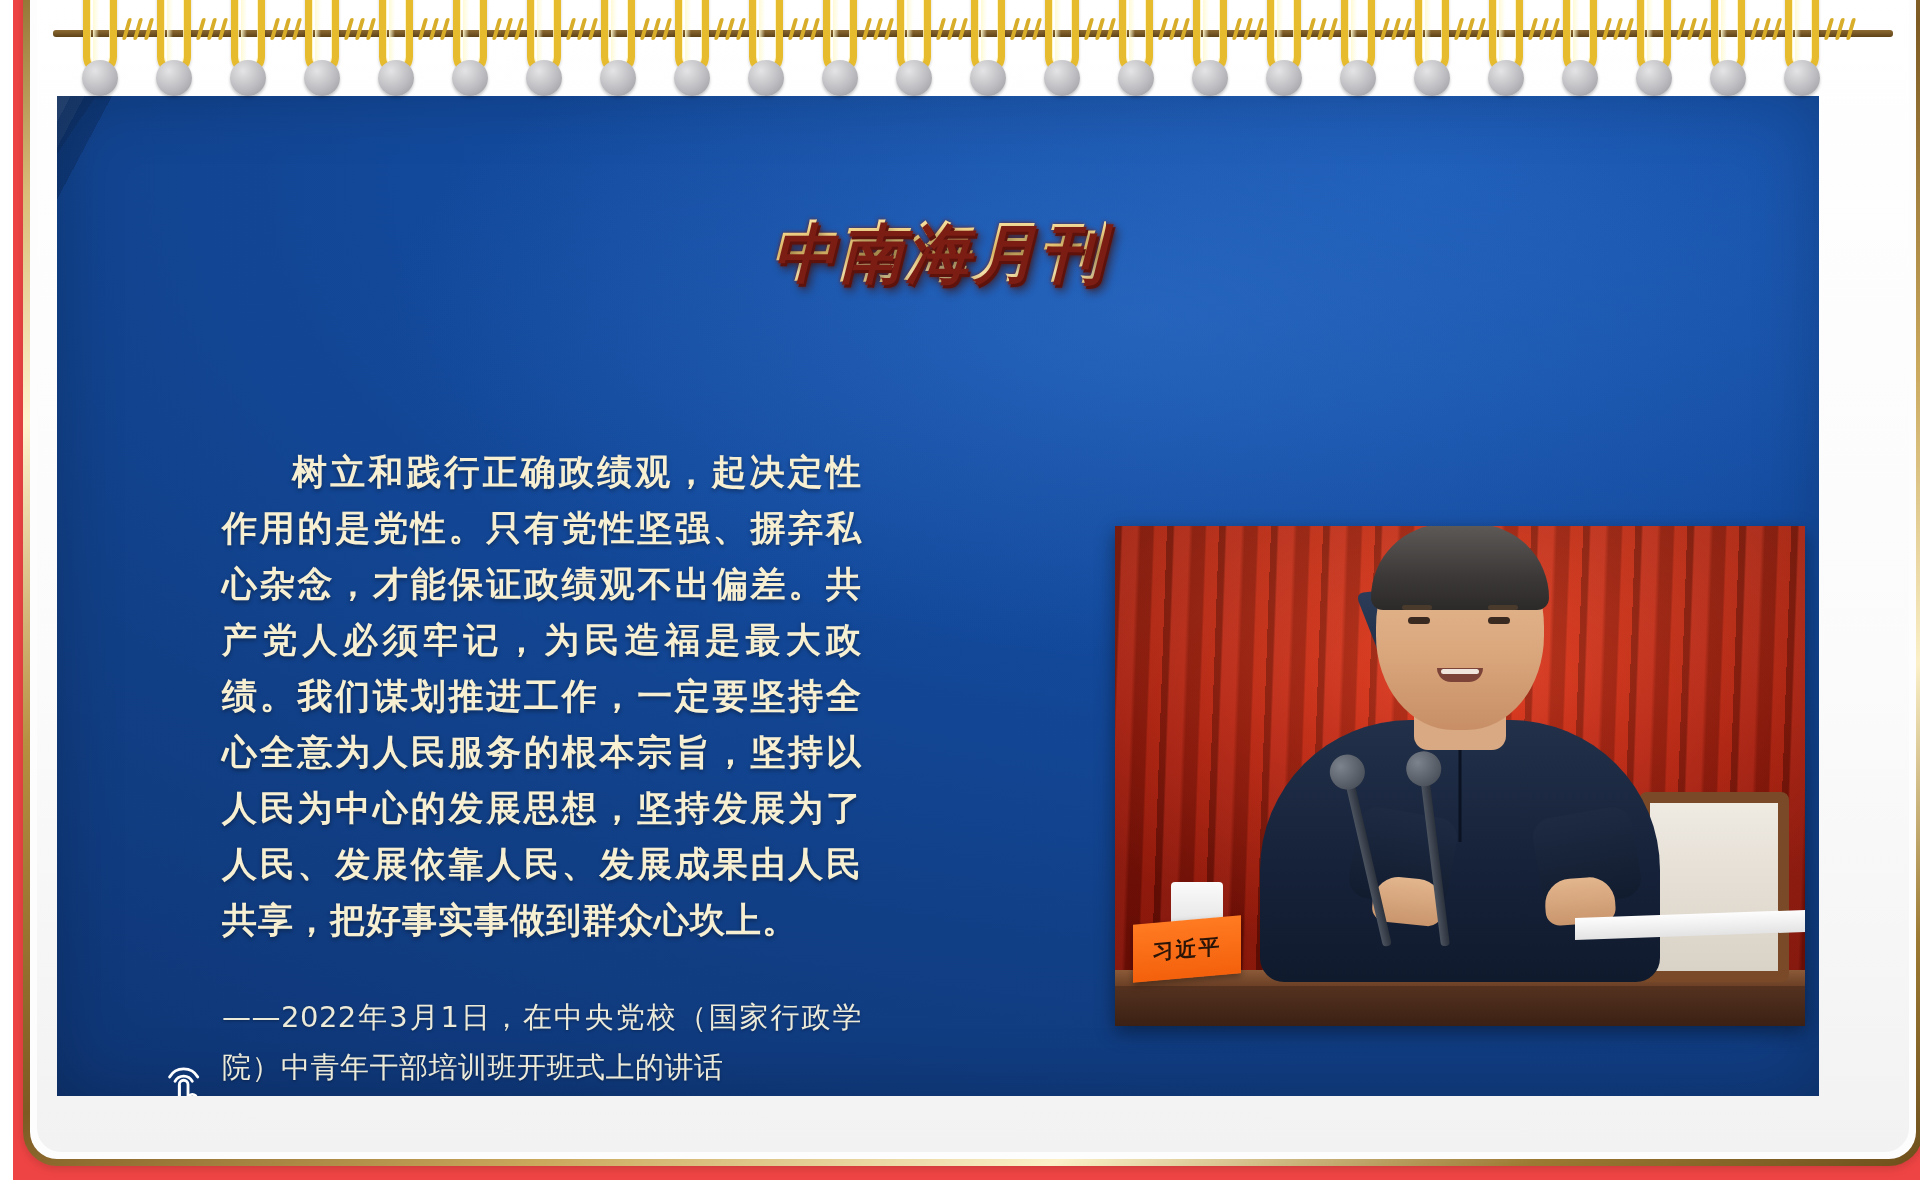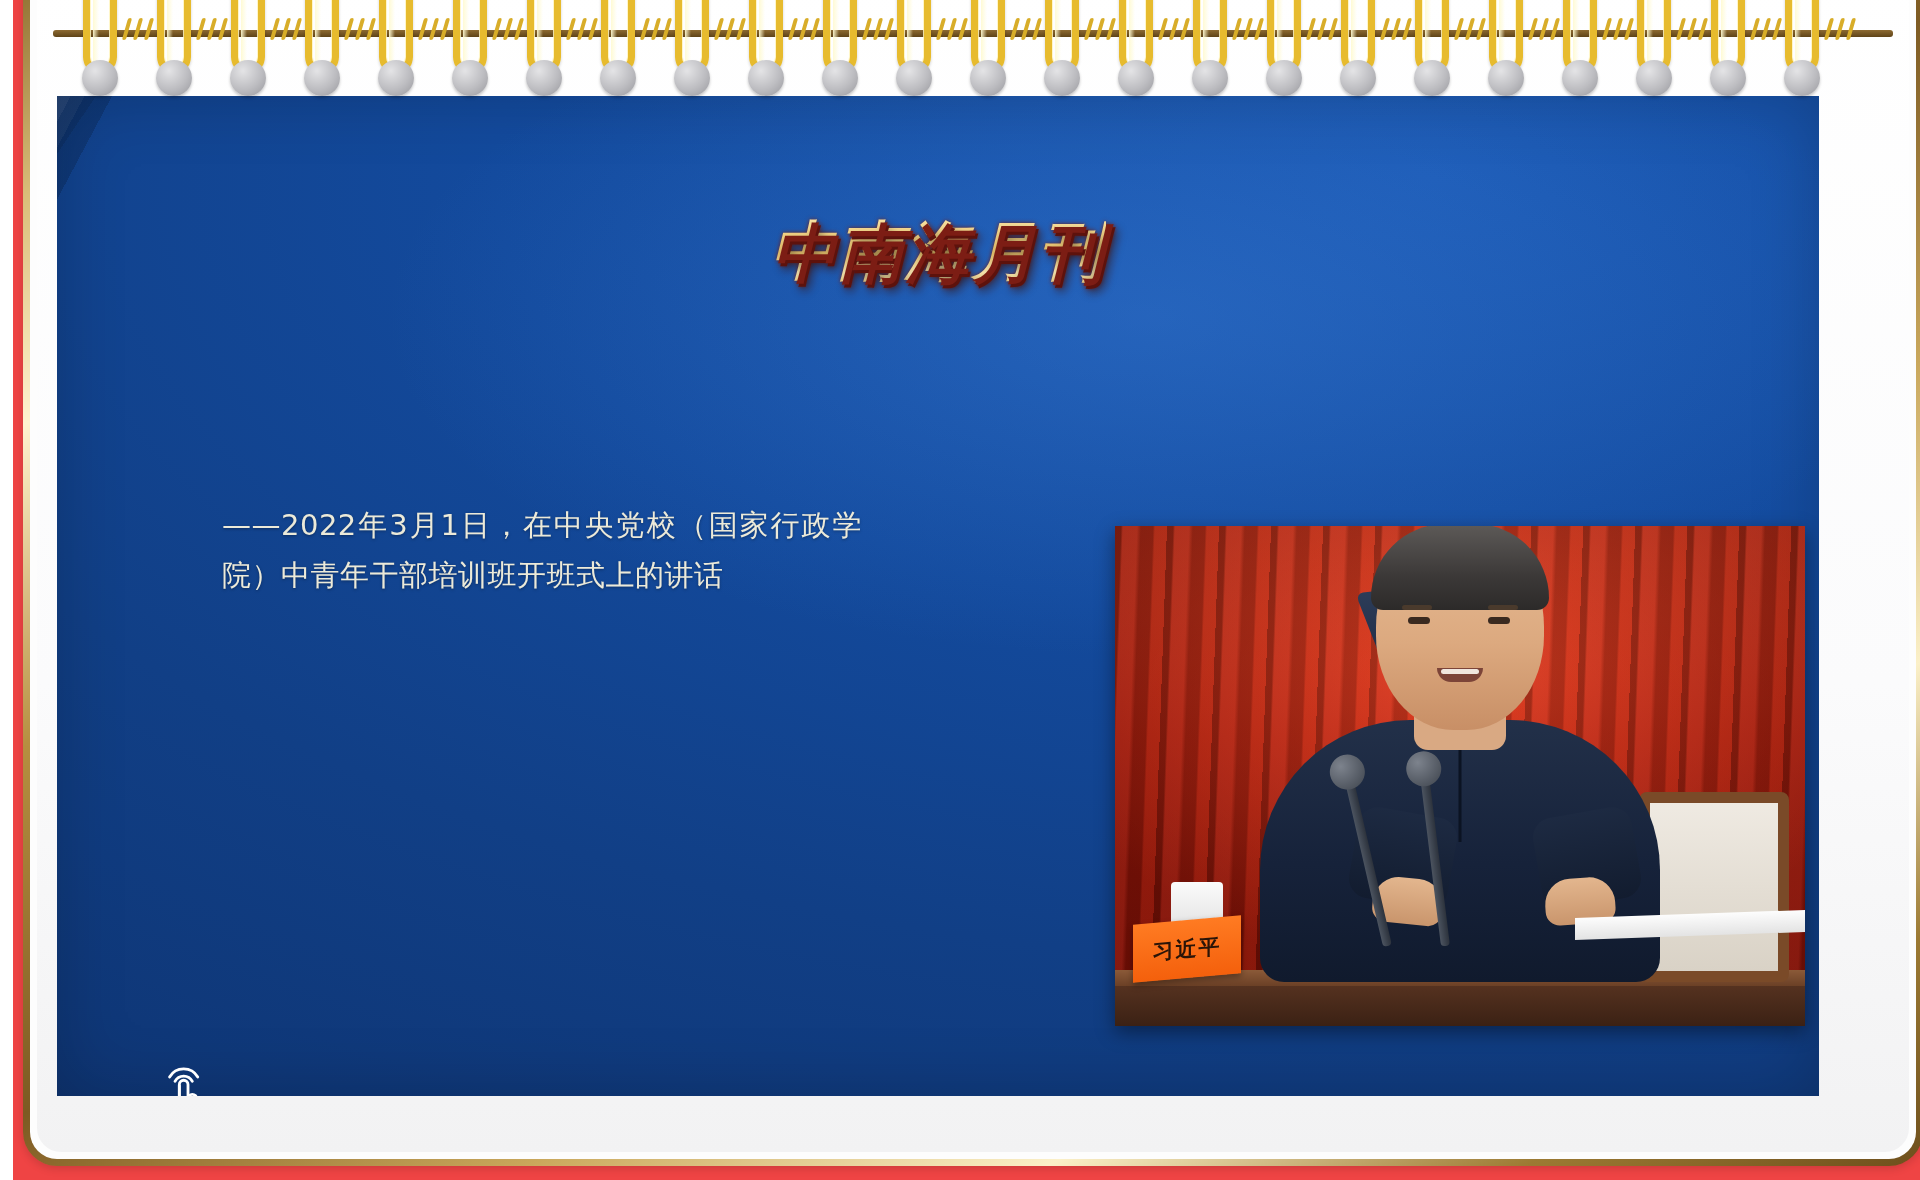--- a/index.html
+++ b/index.html
@@ -119,21 +119,21 @@
     font-family:"Liberation Serif","DejaVu Serif",serif;
     font-weight:bold;
     font-size:35px;line-height:56px;
     color:#f7efd2;
     text-align:justify;
     text-indent:70px;
     text-shadow:0 2px 4px rgba(0,0,0,.38);
     letter-spacing:1px;
   }
   .quote-source{
-    margin-top:56px;
+    margin-top:44px;
     font-family:"Liberation Sans","DejaVu Sans",sans-serif;
     font-size:29px;line-height:50px;
     color:#ecead9;
     text-align:justify;
     letter-spacing:.5px;
     text-shadow:0 1px 3px rgba(0,0,0,.35);
   }
 
   
   .photo{
@@ -272,20 +272,21 @@
   <div id="blue-panel">
     <div class="sheen"></div>
     <div class="glow"></div>
 
     <div class="masthead">
       <div class="title cjk">中南海月刊</div>
     </div>
 
 
     <div class="quote-col">
+      <div class="quote-body cjk">树立和践行正确政绩观，起决定性作用的是党性。只有党性坚强、摒弃私心杂念，才能保证政绩观不出偏差。共产党人必须牢记，为民造福是最大政绩。我们谋划推进工作，一定要坚持全心全意为人民服务的根本宗旨，坚持以人民为中心的发展思想，坚持发展为了人民、发展依靠人民、发展成果由人民共享，把好事实事做到群众心坎上。</div>
       <div class="quote-source cjk">——2022年3月1日，在中央党校（国家行政学院）中青年干部培训班开班式上的讲话</div>
     </div>
 
     <div class="photo">
       <div class="curtain"></div>
 
       <div class="desk"></div>
       <div class="desk-top"></div>
       <div class="chair"></div>
 

